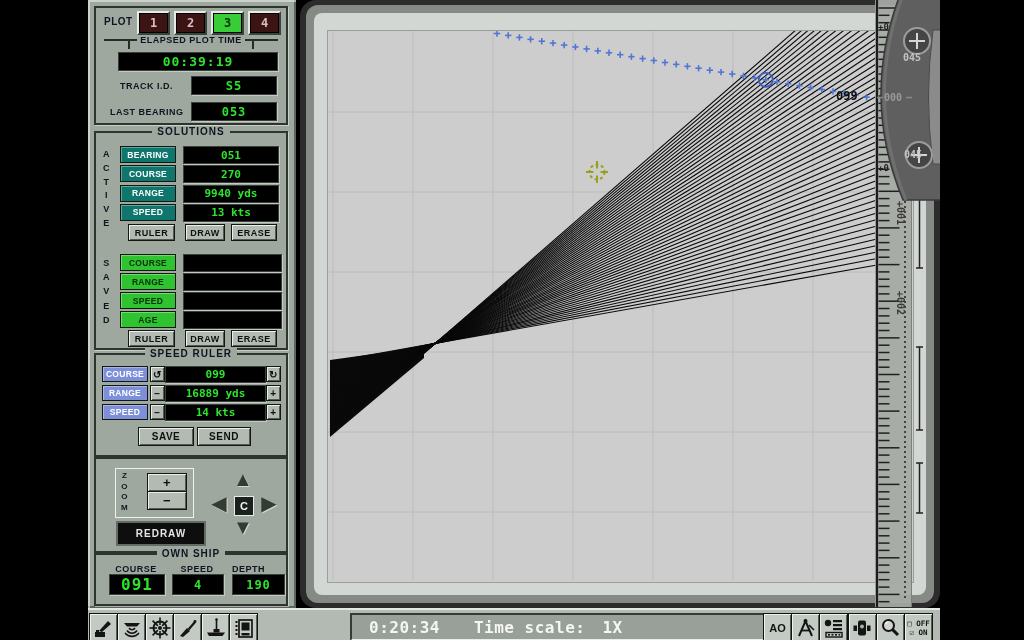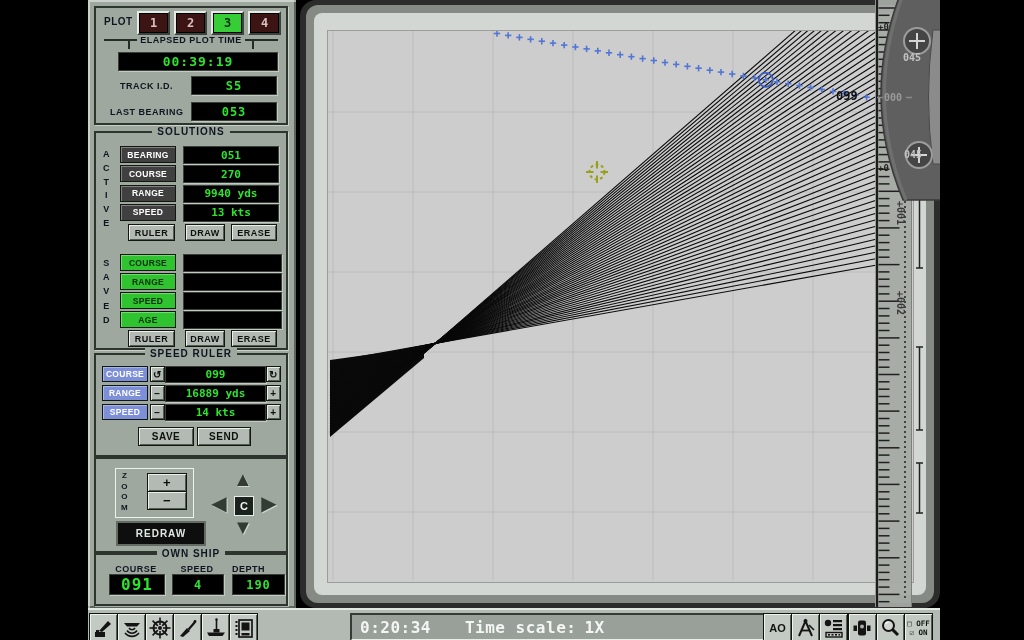--- a/index.html
+++ b/index.html
@@ -13,21 +13,21 @@
   .lbl{font-weight:bold;font-size:9px;color:#101420;letter-spacing:.5px;}
   .led{background:#000;border:1px solid #394039;box-shadow:inset 1px 1px 3px rgba(0,0,0,.95),1px 1px 0 rgba(240,246,240,.45);
        color:#2de32d;font-family:"DejaVu Sans Mono",monospace;font-weight:bold;
        display:flex;align-items:center;justify-content:center;position:absolute;}
   .btn{position:absolute;background:#b3bab3;border:1px solid #13180f;
        box-shadow:inset 1px 1px 0 rgba(244,248,244,.85),inset -1px -1px 0 rgba(66,72,66,.85);
        display:flex;align-items:center;justify-content:center;font-weight:bold;font-size:9px;
        color:#0d110d;letter-spacing:.5px;cursor:pointer;}
   .tag{position:absolute;border:1px solid #13180f;display:flex;align-items:center;justify-content:center;
        font-weight:bold;font-size:8.5px;box-shadow:inset 1px 1px 0 rgba(255,255,255,.35);letter-spacing:.3px;}
-  .tag.red{background:#404040;color:#fff;}
+  .tag.red{background:#0f766e;color:#fff;}
   .tag.green{background:#2fc32f;color:#06300a;}
   .tag.blue{background:#7d8fd9;color:#fff;}
   .vlabel{position:absolute;display:flex;flex-direction:column;align-items:center;
           font-weight:bold;color:#101420;}
   .pbtn{position:absolute;background:#3c1414;color:#d8c0c0;border:2px solid;
         border-color:#e6ebe6 #3c423c #3c423c #e6ebe6;box-shadow:inset 0 0 0 1px #000;
         display:flex;align-items:center;justify-content:center;
         font-family:"DejaVu Sans Mono",monospace;font-weight:bold;font-size:12px;cursor:pointer;}
   .pbtn.active{background:#36cd36;color:#06300a;}
   .hline{height:2px;background:#262c26;flex:1;}
@@ -38,21 +38,21 @@
         box-shadow:inset 1px 1px 0 #eef2ee,inset -1px -1px 0 #565c56;cursor:pointer;
         display:flex;align-items:center;justify-content:center;}
   .arrow{position:absolute;width:24px;height:24px;line-height:24px;text-align:center;
          font-size:20px;color:#333b34;text-shadow:1px 1px 0 rgba(230,236,230,.7);cursor:pointer;}
   #toolbar{position:absolute;left:88px;top:608px;width:852px;height:32px;background:#b3b9b3;
            border-top:2px solid #e2e8e2;}
   #timebar{position:absolute;left:262px;top:3px;width:496px;height:24px;background:#99a099;
            border:2px solid;border-color:#343a34 #e8eee8 #e8eee8 #343a34;
            display:flex;align-items:center;font-family:"DejaVu Sans Mono",monospace;
            font-weight:bold;font-size:16px;letter-spacing:.5px;color:#f4f6f4;}
-  #timebar .val{margin-left:8px;}
+  #timebar .val{margin-left:17px;}
   .frame1{position:absolute;left:300px;top:0;width:640px;height:608px;background:#2c2c2c;border-radius:16px;}
   .frame2{position:absolute;left:306px;top:5px;width:628px;height:598px;background:#858a85;border-radius:12px;}
   .frame3{position:absolute;left:314px;top:13px;width:612px;height:582px;background:#d3d7d3;border-radius:8px;}
   .plotint{position:absolute;left:327px;top:30px;width:585px;height:551px;background:#cdcdcd;border:1px solid #9c9c9c;}
   .onoff{display:flex;flex-direction:column;justify-content:center;line-height:9px;
          font-size:7.5px;font-weight:bold;color:#101510;font-family:"DejaVu Sans Mono",monospace;}
 </style>
 </head>
 <body>
 

